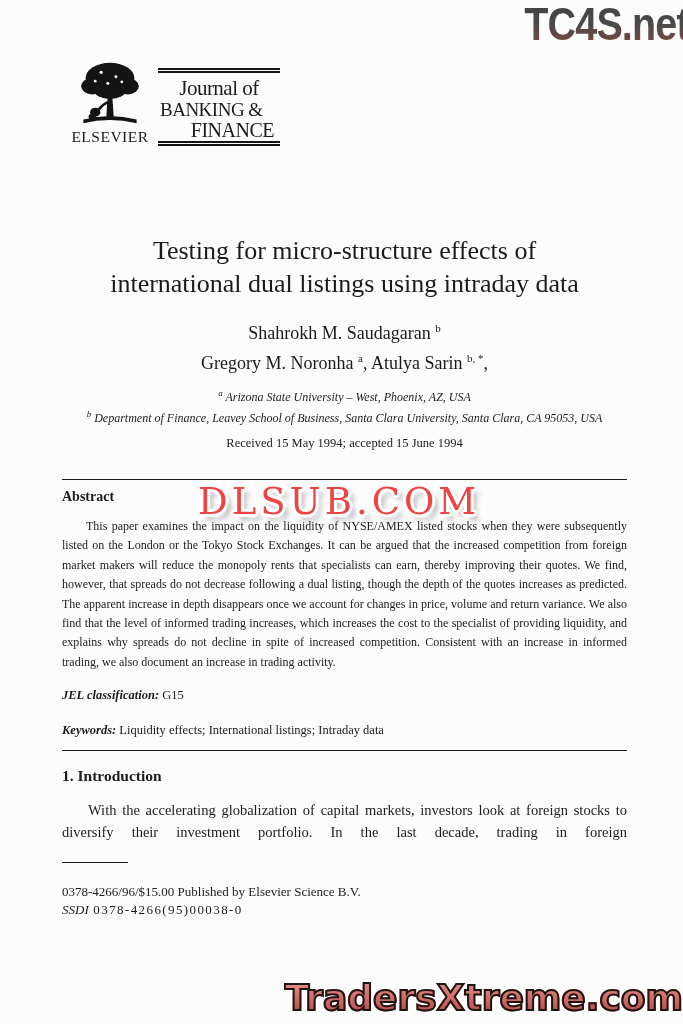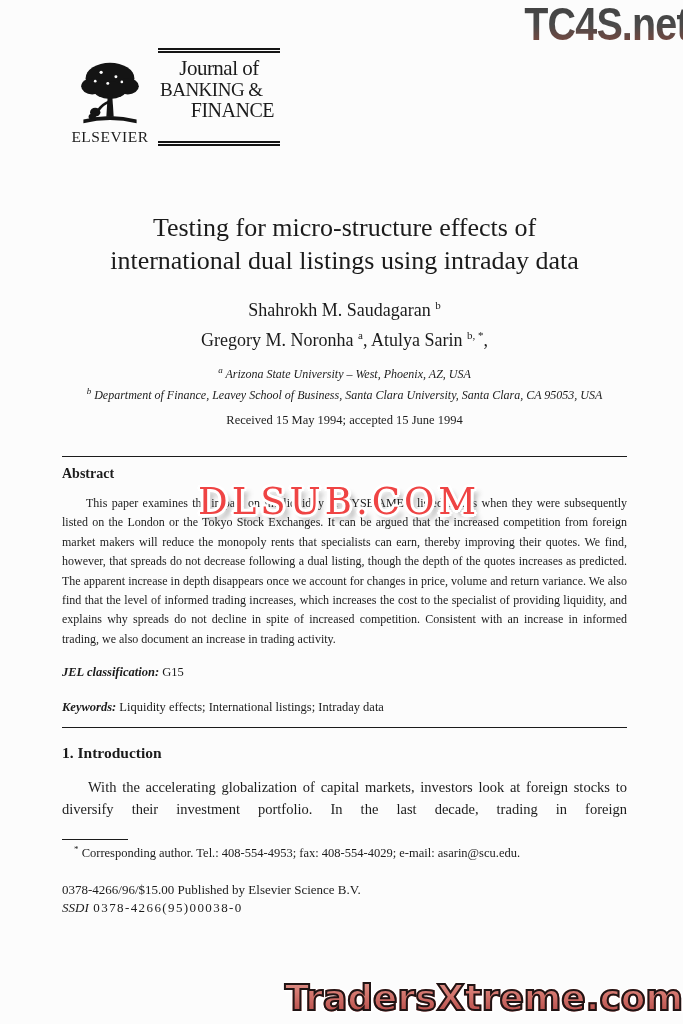--- a/index.html
+++ b/index.html
@@ -47,28 +47,28 @@
 
   
   .header{display:flex;align-items:flex-end;margin-top:56px;height:90px;}
   .elsevier{width:96px;text-align:center;flex:0 0 auto;}
   .elsevier svg{display:block;margin:0 auto;}
   .elsevier-word{font-size:15.5px;letter-spacing:.5px;margin-top:1px;}
   .citation{flex:1 1 auto;text-align:center;font-size:12.5px;padding-bottom:3px;white-space:nowrap;}
   .nameplate{
     flex:0 0 auto;width:118px;
     border-top:5px double #151515;border-bottom:5px double #151515;
-    padding:5px 2px 20px 2px;line-height:21px;
+    padding:5px 2px 0 2px;line-height:21px;
   }
   .np1{font-size:21px;text-align:center;letter-spacing:-.5px;}
   .np2{font-size:19px;text-align:left;letter-spacing:-.5px;}
   .np3{font-size:20px;text-align:right;letter-spacing:-.5px;padding-right:4px;}
 
   
-  .title{margin-top:65px;text-align:center;font-size:26px;line-height:33px;}
+  .title{margin-top:88px;text-align:center;font-size:26px;line-height:33px;}
   .authors{margin-top:16px;text-align:center;font-size:18px;line-height:25px;}
   .authors sup{font-size:11px;}
   .affils{margin-top:9px;text-align:center;font-style:italic;font-size:12px;line-height:17px;}
   .affils sup{font-size:9px;font-style:italic;}
   .received{margin-top:9px;text-align:center;font-size:12.5px;}
 
   .rule{border:none;border-top:1.6px solid #1b1b1b;margin:0;}
   .rule1{margin-top:28px;}
   .rule2{margin-top:12px;}
 
@@ -157,21 +157,20 @@
     <div class="meta-line kw"><span class="meta-label">Keywords:</span><span> Liquidity effects; International listings; Intraday data</span></div>
 
     <hr class="rule rule2">
 
     <div class="sec-h">1. Introduction</div>
 
     <div class="body-p">With the accelerating globalization of capital markets, investors look at foreign stocks to diversify their investment portfolio. In the last decade, trading in foreign</div>
 
     <hr class="fn-rule">
 
-    <div class="fn"><sup>*</sup><span> Corresponding author. Tel.: 408-554-4953; fax: 408-554-4029; e-mail: asarin@scu.edu.</span></div>
 
     <div class="footer">
       <div>0378-4266/96/$15.00 Published by Elsevier Science B.V.</div>
       <div><span class="ssdi-label">SSDI</span><span class="ssdi-value"> 0378-4266(95)00038-0</span></div>
     </div>
 
   </div>
 
   <div class="wm-mid">DLSUB.COM</div>
   <div class="wm-bottom">TradersXtreme.com</div>

